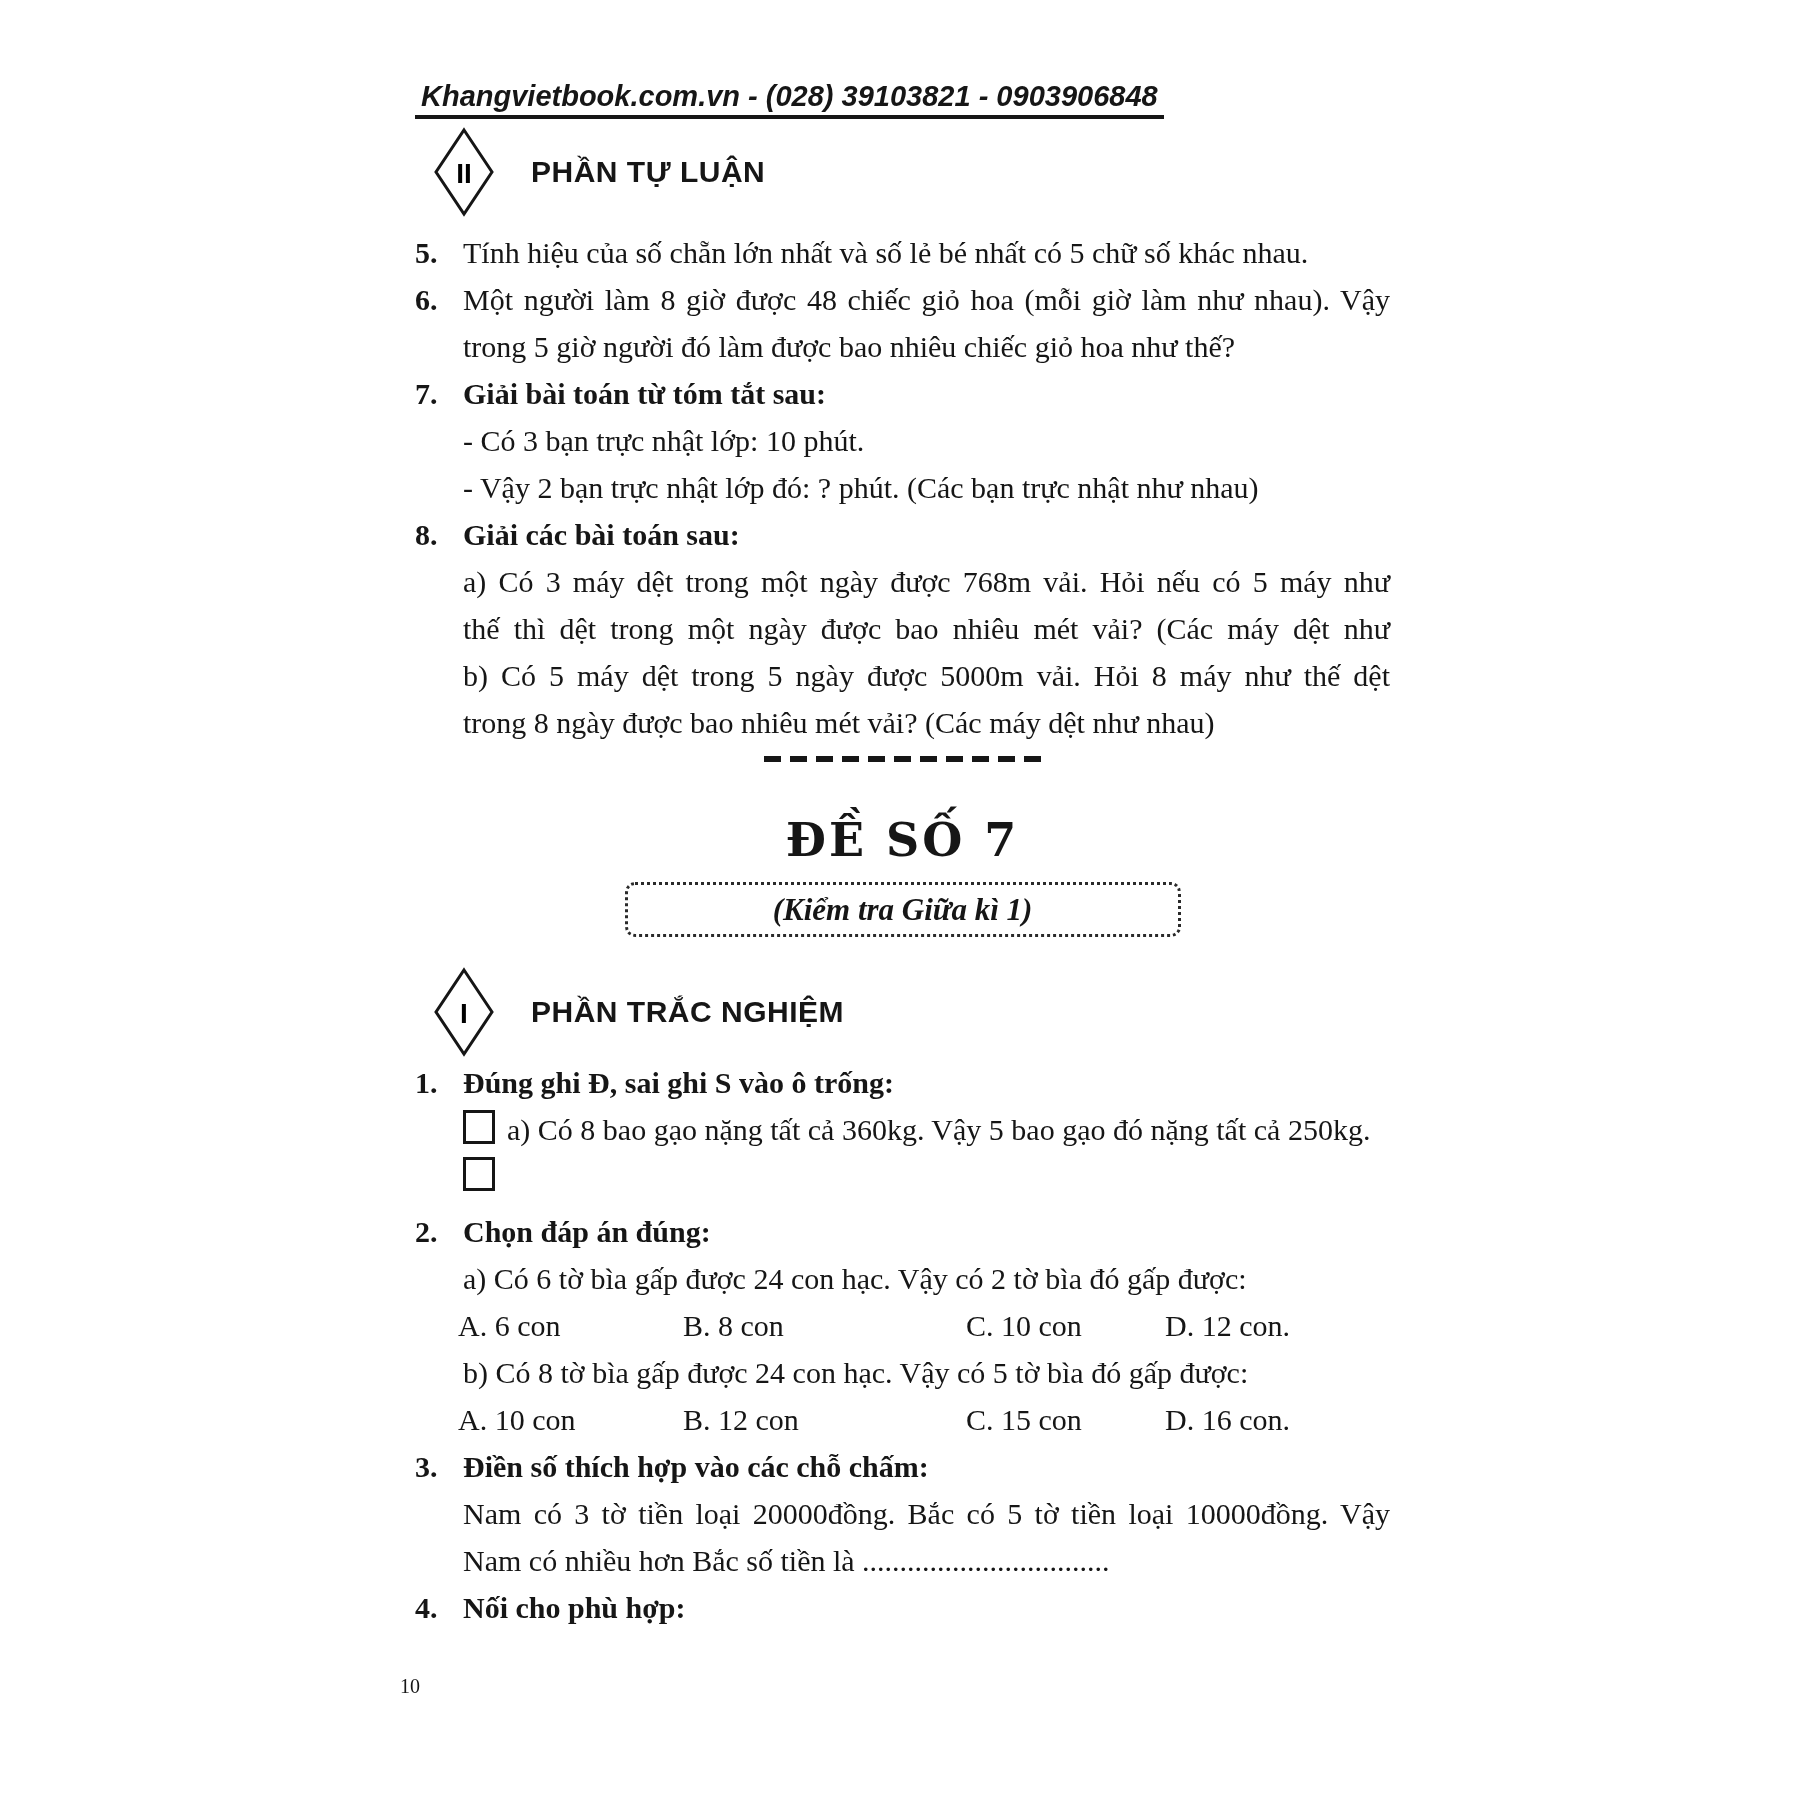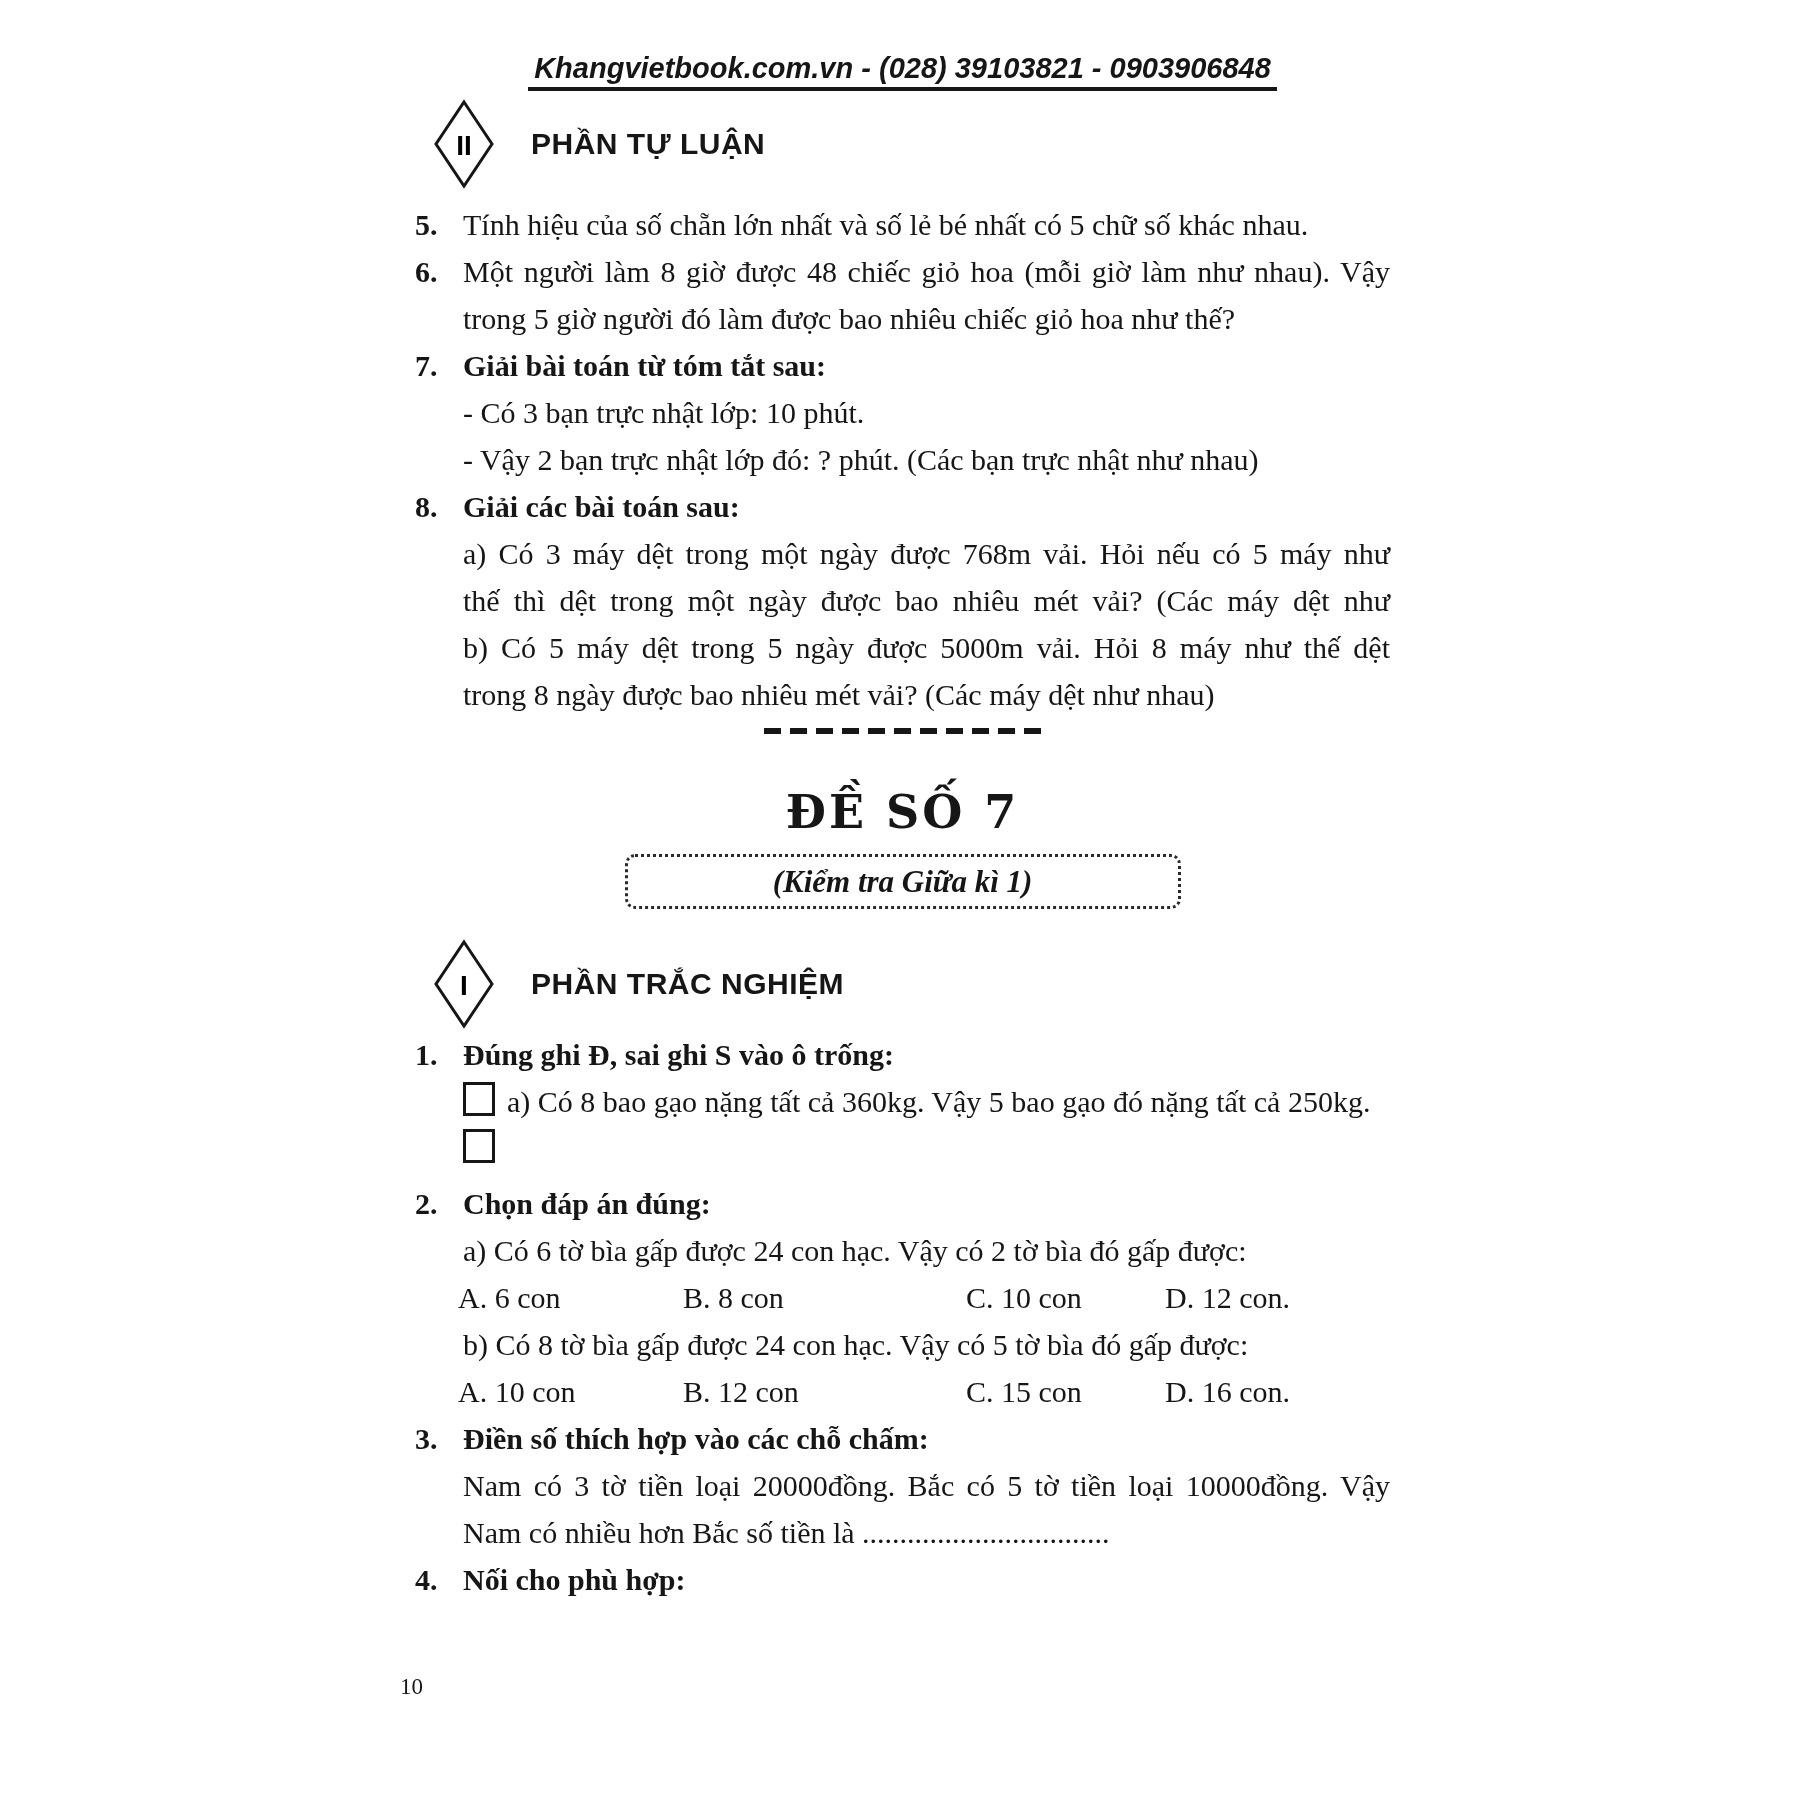--- a/index.html
+++ b/index.html
@@ -7,21 +7,21 @@
     position:relative;
     width:1800px; height:1800px;
     background:#ffffff;
     color:#161616;
     font-family:"Liberation Serif","DejaVu Serif",serif;
     overflow:hidden;
   }
   .content { padding:0 410px 0 415px; }
 
   
-  .header-wrap { padding-top:52px; text-align:center; }
+  .header-wrap { padding-top:80px; text-align:left; }
   .header-text {
     display:inline-block;
     font-family:"Liberation Sans","DejaVu Sans",sans-serif;
     font-style:italic; font-weight:700; font-size:29px; line-height:32px;
     border-bottom:4px solid #161616; padding:0 6px 3px 6px;
   }
 
   
   .section-head { display:flex; align-items:center; height:90px; }
   .section-head.first { margin-top:8px; }
@@ -83,21 +83,21 @@
     border:3px dotted #2a2a2a; border-radius:10px;
     display:flex; align-items:center; justify-content:center;
   }
   .exam-box .sub {
     font-weight:700; font-style:italic; font-size:31px;
     font-family:"Liberation Serif","DejaVu Serif",serif;
   }
 
   .page-number {
     position:absolute; left:400px; top:1663px;
-    font-size:23px; line-height:47px;
+    font-size:20px; line-height:47px;
   }
 </style>
 </head>
 <body>
 
 <div class="page">
   <div class="content">
 
     <div class="header-wrap">
       <span class="header-text">Khangvietbook.com.vn - (028) 39103821 - 0903906848</span>

